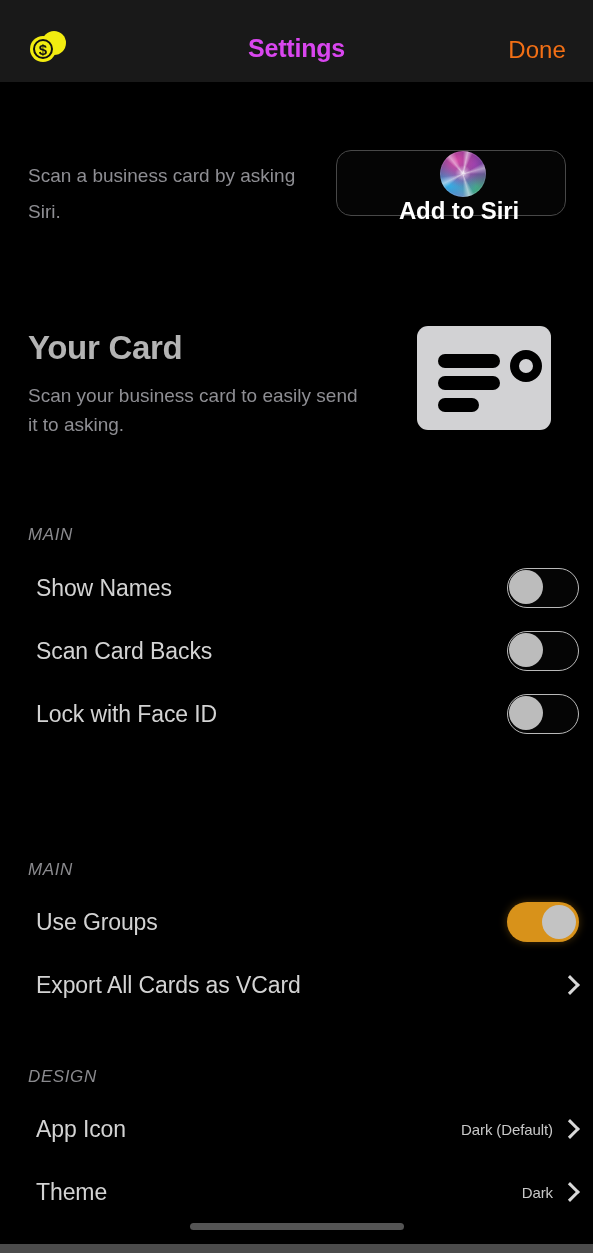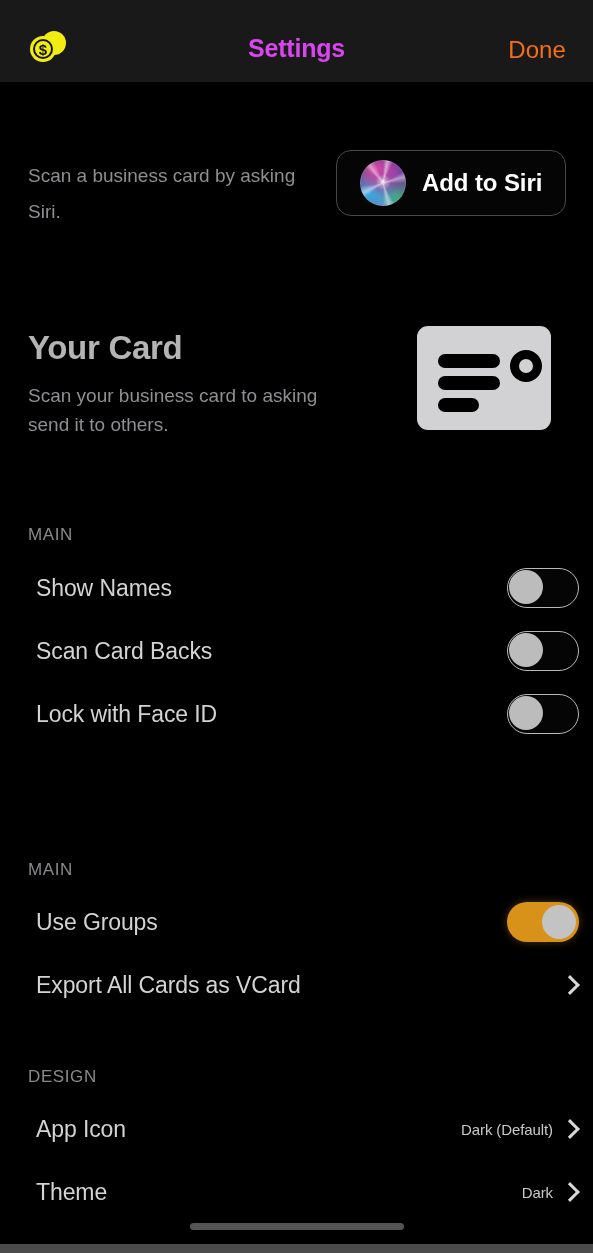--- a/index.html
+++ b/index.html
@@ -35,21 +35,21 @@
   
   .siri-row { position:absolute; top:150px; left:0; width:593px; height:70px; }
   .siri-desc {
     position:absolute; left:28px; top:8px; width:270px;
     color:#8e8e93; font-size:19px; line-height:36px;
   }
   .siri-btn {
     position:absolute; left:336px; top:0px; width:230px; height:66px;
     border:1px solid #484848; border-radius:15px;
     background:#050505;
-    display:flex; align-items:center; cursor:pointer;
+    display:flex; align-items:center; cursor:pointer;flex-direction:column;
   }
   .siri-orb {
     width:46px; height:46px; margin-left:23px; border-radius:50%;
     position:relative; overflow:hidden; flex:none;
     background:
       radial-gradient(circle at 50% 48%, rgba(255,255,255,0.95) 0%, rgba(255,255,255,0.35) 11%, rgba(255,255,255,0) 24%),
       radial-gradient(circle at 34% 22%, #d94aa8 0%, rgba(217,74,168,0) 55%),
       radial-gradient(circle at 74% 30%, #8a3fb0 0%, rgba(138,63,176,0) 58%),
       radial-gradient(circle at 20% 72%, #2fb4e8 0%, rgba(47,180,232,0) 58%),
       radial-gradient(circle at 78% 76%, #34c07a 0%, rgba(52,192,122,0) 58%),
@@ -91,21 +91,21 @@
   .card-bar.b2 { left:21px; top:50px; width:62px; }
   .card-bar.b3 { left:21px; top:72px; width:41px; }
   .card-ring {
     position:absolute; left:93px; top:24px; width:32px; height:32px;
     border:9px solid #000; border-radius:50%;
   }
 
   
   .sec-head {
     position:absolute; left:28px;
-    color:#8a8a8e; font-size:17px; letter-spacing:0.6px;
+    color:#8a8a8e; font-size:17px; letter-spacing:0.6px;font-style:italic;
   }
 
   
   .row {
     position:absolute; left:0; width:593px; height:46px;
     display:flex; align-items:center;margin-left:8px;
   }
   .row-label {
     position:absolute; left:28px;
     color:#d3d3d3; font-size:23px; letter-spacing:-0.1px;
@@ -175,21 +175,21 @@
 
   <div class="siri-row">
     <div class="siri-desc">Scan a business card by asking Siri.</div>
     <div class="siri-btn">
       <div class="siri-orb"></div>
       <div class="siri-label">Add to Siri</div>
     </div>
   </div>
 
   <div class="yc-title">Your Card</div>
-  <div class="yc-desc">Scan your business card to asking send it to others.</div>
+  <div class="yc-desc">Scan your business card to easily send it to asking.</div>
   <div class="card-icon">
     <div class="card-bar b1"></div>
     <div class="card-bar b2"></div>
     <div class="card-bar b3"></div>
     <div class="card-ring"></div>
   </div>
 
   <div class="sec-head" style="top:525px">MAIN</div>
 
   <div class="row" style="top:565px">

